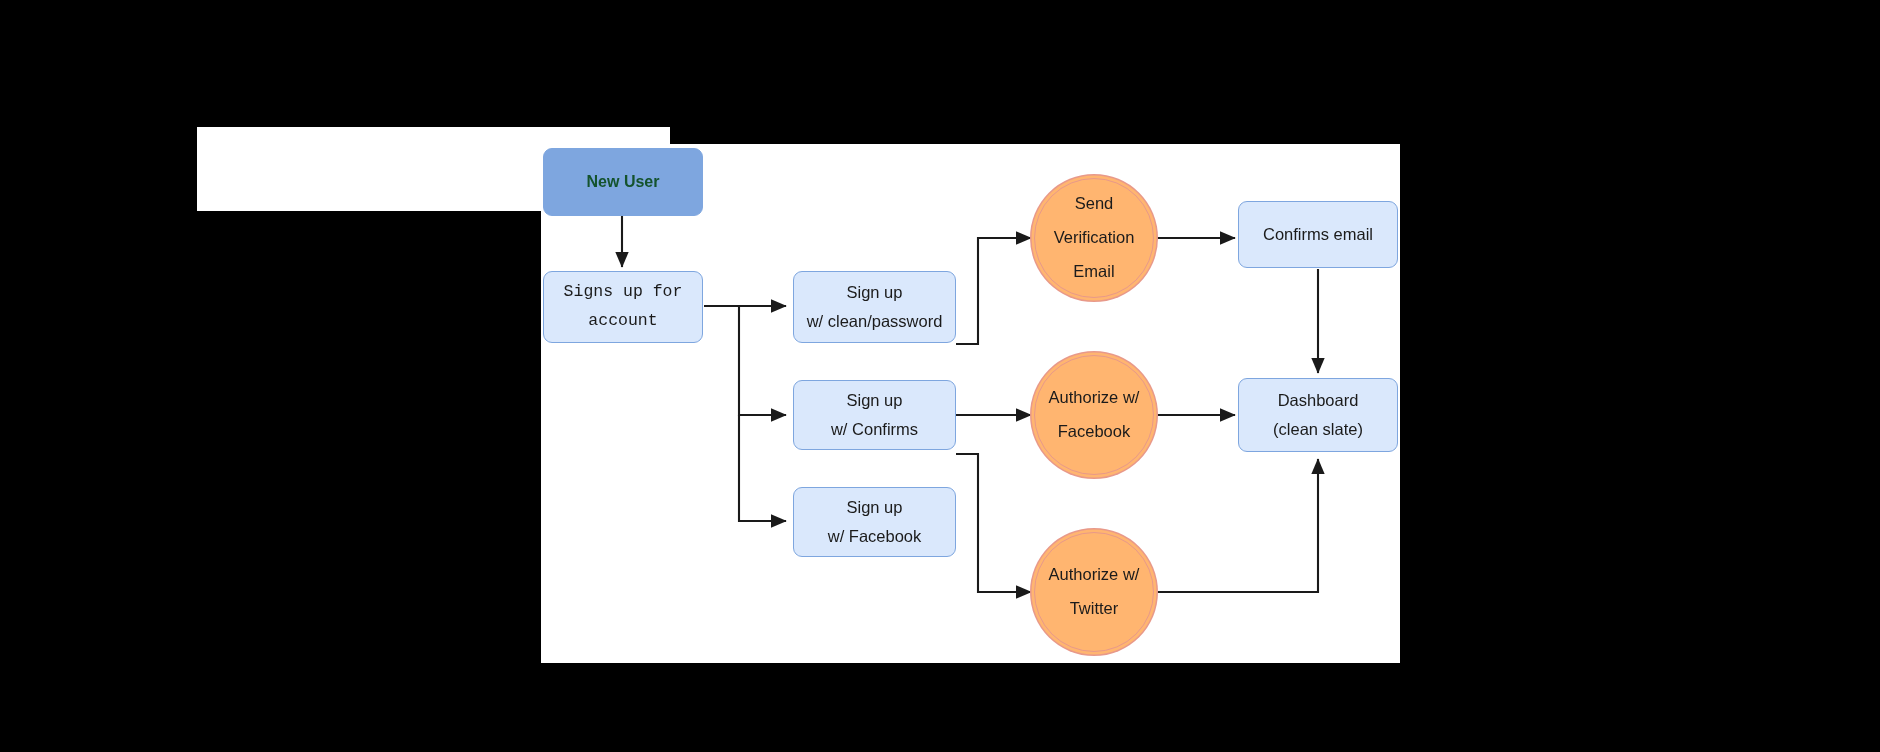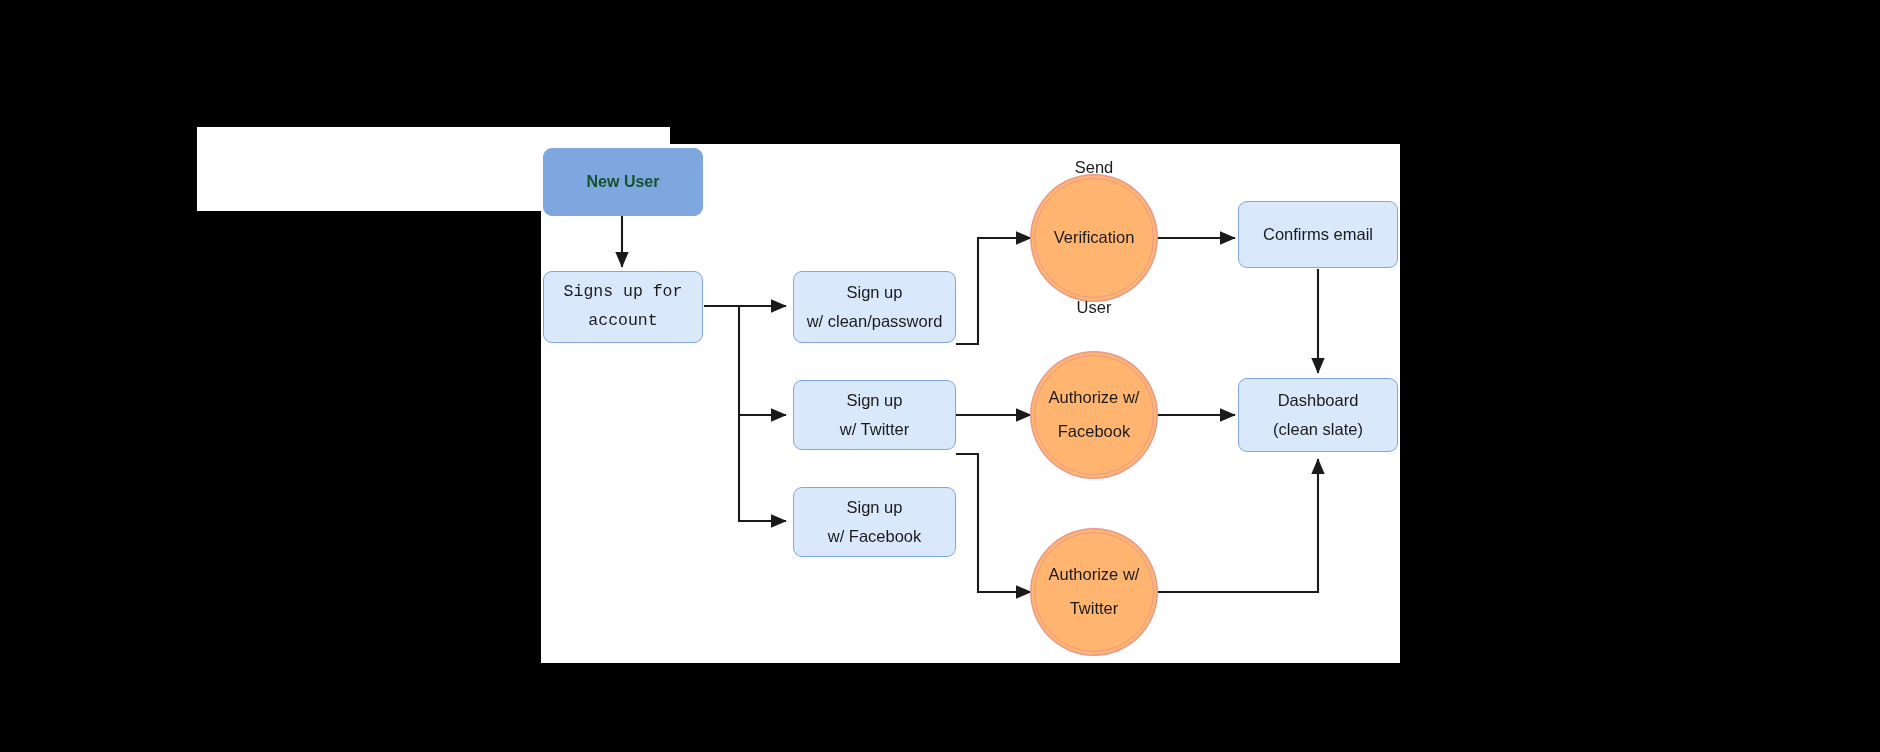--- a/index.html
+++ b/index.html
@@ -149,32 +149,32 @@
       <span class="line">account</span>
     </div>
 
     <div class="node box blue-light" style="left:252px; top:127px; width:163px; height:72px;">
       <span class="line">Sign up</span>
       <span class="line">w/ clean/password</span>
     </div>
 
     <div class="node box blue-light" style="left:252px; top:236px; width:163px; height:70px;">
       <span class="line">Sign up</span>
-      <span class="line">w/ Twitter</span>
+      <span class="line">w/ Confirms</span>
     </div>
 
     <div class="node box blue-light" style="left:252px; top:343px; width:163px; height:70px;">
       <span class="line">Sign up</span>
       <span class="line">w/ Facebook</span>
     </div>
 
-    <div class="node circle" style="left:493px; top:34px; width:120px; height:120px;gap:36px;">
+    <div class="node circle" style="left:493px; top:34px; width:120px; height:120px;">
       <span class="line">Send</span>
       <span class="line">Verification</span>
-      <span class="line">User</span>
+      <span class="line">Email</span>
     </div>
 
     <div class="node circle" style="left:493px; top:211px; width:120px; height:120px;">
       <span class="line">Authorize w/</span>
       <span class="line">Facebook</span>
     </div>
 
     <div class="node circle" style="left:493px; top:388px; width:120px; height:120px;">
       <span class="line">Authorize w/</span>
       <span class="line">Twitter</span>

